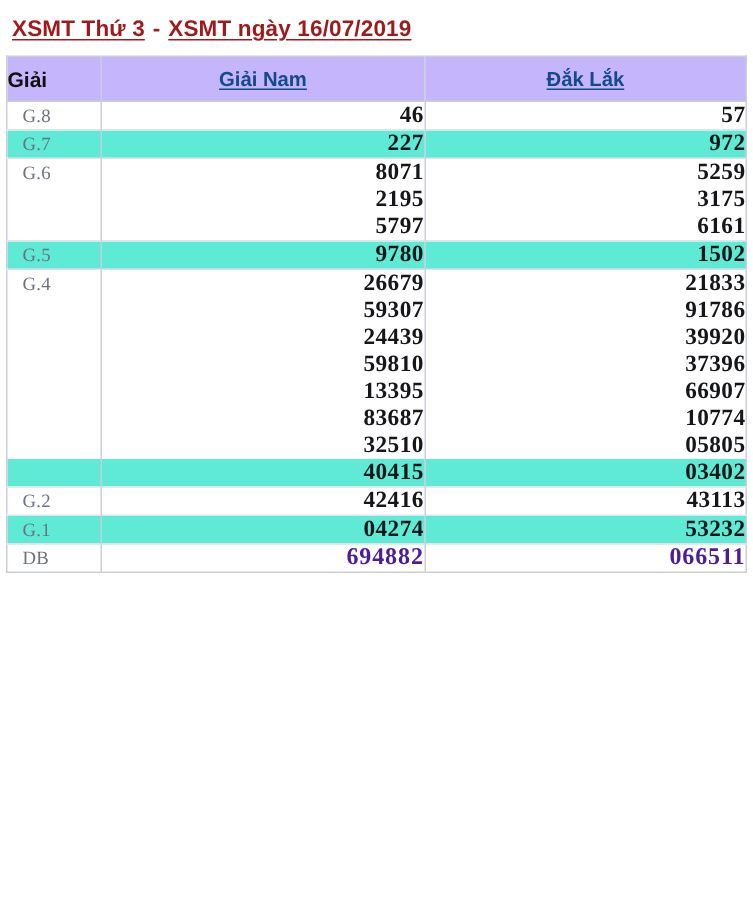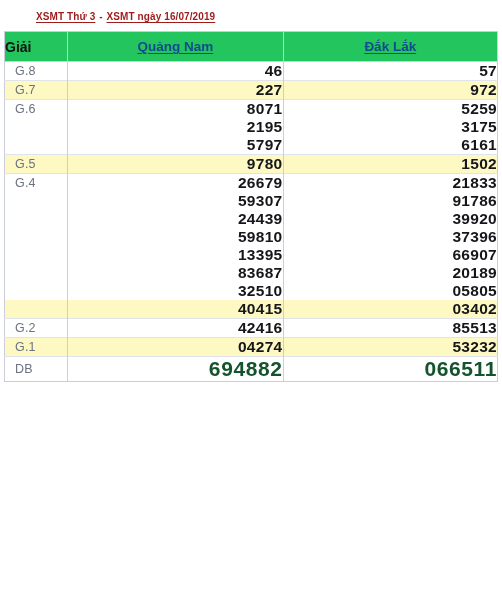--- a/index.html
+++ b/index.html
@@ -18,26 +18,25 @@
     width: 502px;
     height: 614px;
     box-sizing: border-box;
     overflow: hidden;
     background: #fff;
   }
 
   
   .title-bar {
     padding: 11px 0 9px 8px;
-    font-size: 10px;
+    font-size: 15px;
     font-weight: bold;
     color: #9e1b1b;
     letter-spacing: .1px;
     white-space: nowrap;
-    margin-left: 28px;
   }
   .title-link {
     color: #9e1b1b;
     text-decoration: underline;
     text-underline-offset: 2px;
   }
   .title-sep {
     color: #9e1b1b;
     text-decoration: none;
     padding: 0 1px;
@@ -58,21 +57,21 @@
   .result-table th,
   .result-table td {
     border-right: 1px solid #c9ced9;
     padding: 0;
     vertical-align: middle;
   }
   .result-table th:last-child,
   .result-table td:last-child { border-right: none; }
 
   thead th {
-    background: #22c55e;
+    background: #c4b5fd;
     height: 29px;
     border-bottom: 1px solid #c9ced9;
   }
   .th-prize {
     text-align: left;
     padding-left: 10px;
     font-size: 14px;
     font-weight: bold;
     color: #111;
   }
@@ -80,43 +79,43 @@
     text-align: center;
     font-size: 13.5px;
     font-weight: bold;
   }
   .prov-link {
     color: #13498f;
     text-decoration: underline;
     text-underline-offset: 2px;
   }
 
-  tbody tr { height: 16px; }
-  tbody tr.shaded td { background: #fef9c3; }
+  tbody tr { height: 16px; font-family: Liberation Serif, serif; }
+  tbody tr.shaded td { background: #5eead4; }
   tbody tr.plain  td { background: #ffffff; }
   tbody tr.rowsep td { border-top: 1px solid #dfe3ea; }
 
   td.prize-label {
     text-align: left;
     padding-left: 10px;
     font-size: 12.5px;
     color: #6b7280;
     font-weight: normal;
     letter-spacing: .2px;
   }
   td.num {
     text-align: right;
     font-size: 15.5px;
     font-weight: bold;
     color: #15161a;
     letter-spacing: .3px;
   }
   td.num.special {
-    color: #14532d;
-    font-size: 21px;
+    color: #4c1d95;
+    font-size: 16px;
     letter-spacing: .6px;
   }
   td.empty { font-size: 0; line-height: 0; }
 </style>
 </head>
 <body>
 
 <div class="page">
 
   <div class="title-bar">
@@ -128,21 +127,21 @@
       <col class="c-prize">
         <col class="c-prov1">
         <col class="c-prov2">
     </colgroup>
     <thead>
       <tr>
         <th class="th-prize">
           <span>Giải</span>
         </th>
         <th class="th-prov">
-          <span class="prov-link">Quảng Nam</span>
+          <span class="prov-link">Giải Nam</span>
         </th>
         <th class="th-prov">
           <span class="prov-link">Đắk Lắk</span>
         </th>
       </tr>
     </thead>
     <tbody id="tbody">
         <tr class="plain">
           <td class="prize-label">G.8</td>
           <td class="num">46</td>
@@ -194,36 +193,36 @@
           <td class="num">37396</td>
         </tr>
         <tr class="plain">
           <td class="prize-label empty"></td>
           <td class="num">13395</td>
           <td class="num">66907</td>
         </tr>
         <tr class="plain">
           <td class="prize-label empty"></td>
           <td class="num">83687</td>
-          <td class="num">20189</td>
+          <td class="num">10774</td>
         </tr>
         <tr class="plain">
           <td class="prize-label empty"></td>
           <td class="num">32510</td>
           <td class="num">05805</td>
         </tr>
         <tr class="shaded">
           <td class="prize-label empty"></td>
           <td class="num">40415</td>
           <td class="num">03402</td>
         </tr>
         <tr class="plain rowsep">
           <td class="prize-label">G.2</td>
           <td class="num">42416</td>
-          <td class="num">85513</td>
+          <td class="num">43113</td>
         </tr>
         <tr class="shaded rowsep">
           <td class="prize-label">G.1</td>
           <td class="num">04274</td>
           <td class="num">53232</td>
         </tr>
         <tr class="plain rowsep">
           <td class="prize-label">DB</td>
           <td class="num special">694882</td>
           <td class="num special">066511</td>

